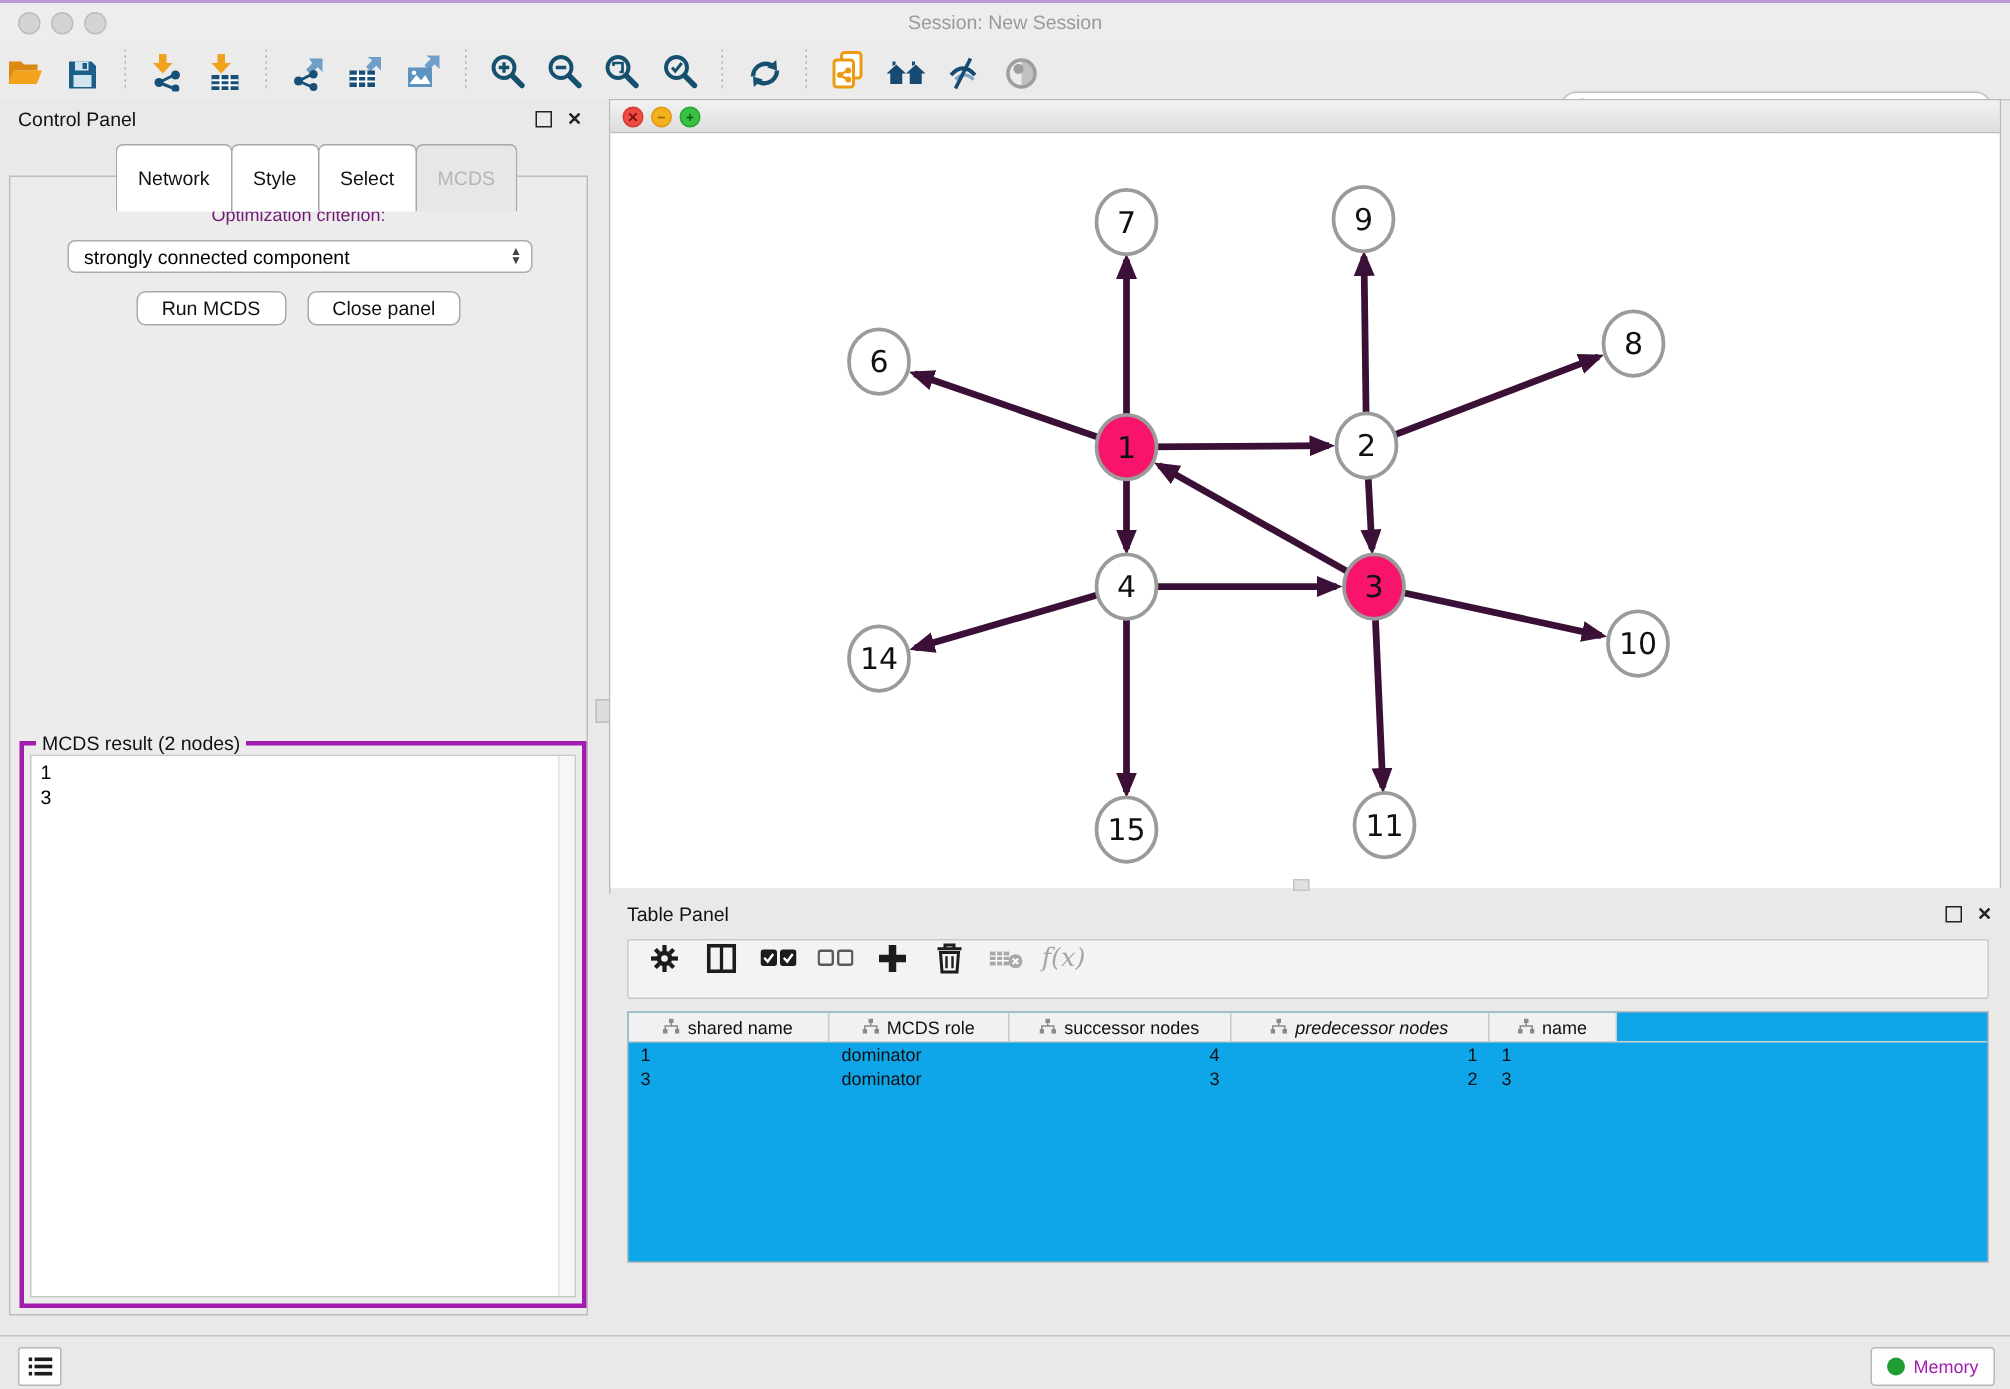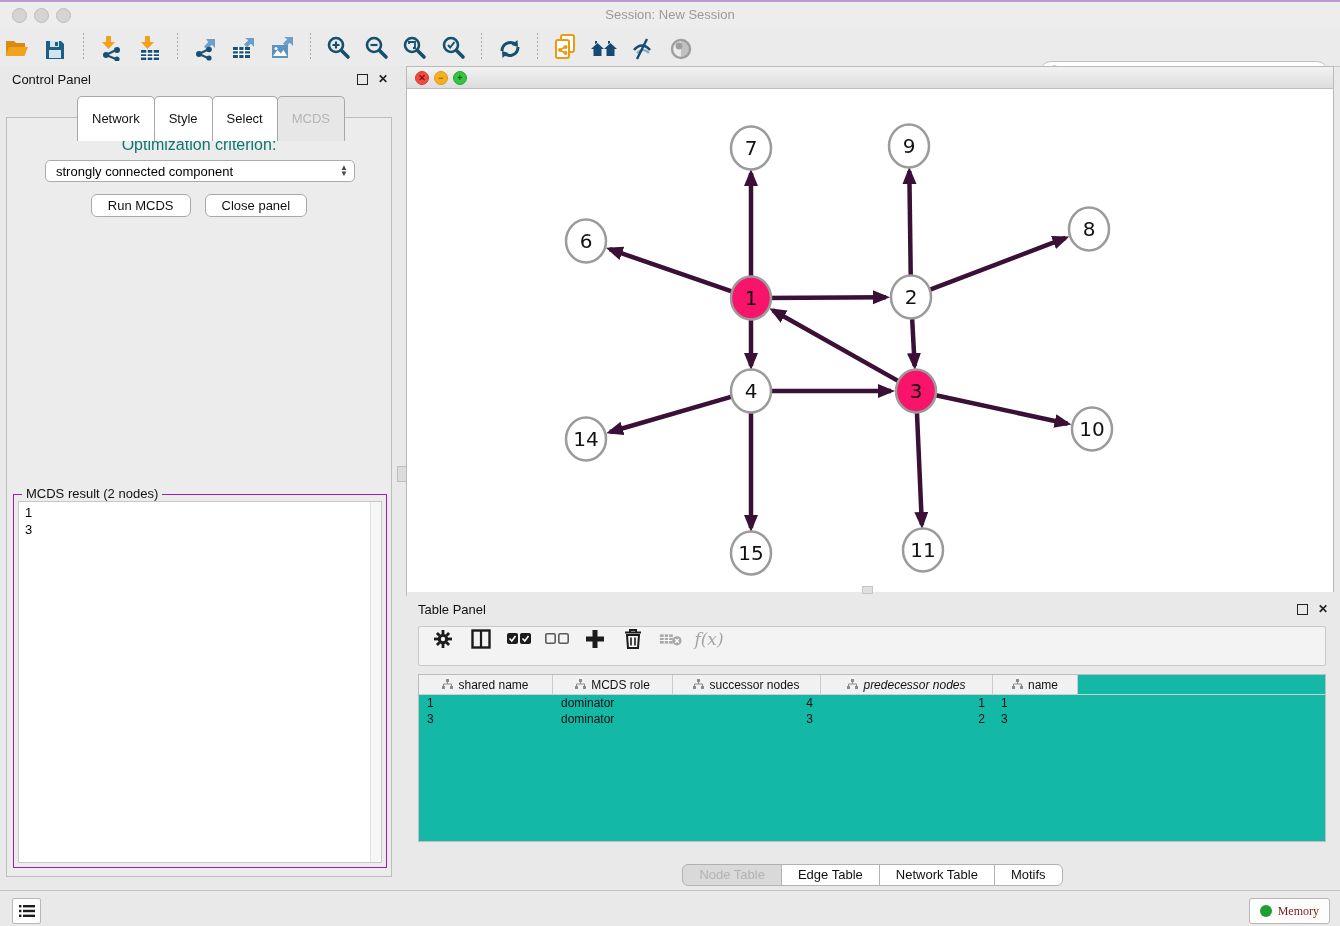--- a/index.html
+++ b/index.html
@@ -23,28 +23,28 @@
   #control-panel{left:0;top:66px;width:400px;height:824px;background:#e9e9e9;}
   .panel-head{height:26px;display:flex;align-items:center;font-size:13px;color:#111;padding:0 12px;}
   .panel-head .spacer{flex:1;}
   .mini-btn{font-size:12px;color:#222;margin-left:10px;cursor:default;}
   .float-box{display:inline-block;width:9px;height:9px;border:1.5px solid #222;}
   #cp-tabs{left:77px;top:30px;display:flex;}
   .cp-tab{height:20px;line-height:20px;padding:12px 14px;font-size:13px;background:#fff;border:1px solid #a7a7a7;
     border-bottom:none;border-radius:5px 5px 0 0;margin-right:-1px;color:#111;position:relative;z-index:2;}
   .cp-tab.active{background:#e7e7e7;color:#b5b5b5;z-index:3;}
   #cp-content{left:6px;top:51px;width:386px;height:760px;background:#ececec;border:1px solid #bdbdbd;box-sizing:border-box;}
-  #opt-label{width:100%;text-align:center;top:18px;font-size:16px;color:#0f766e;}
+  #opt-label{width:100%;text-align:center;top:18px;font-size:12px;color:#701a75;}
   #opt-select{left:38px;top:42px;width:310px;height:22px;background:#fff;border:1px solid #ababab;border-radius:5px;
     display:flex;align-items:center;font-size:13px;padding-left:10px;box-sizing:border-box;}
   .stepper{margin-left:auto;margin-right:6px;display:flex;flex-direction:column;line-height:6px;font-size:8px;color:#444;}
   .cp-btn{height:23px;background:#fff;border:1px solid #a9a9a9;border-radius:6px;font-size:13px;color:#111;
     display:inline-flex;align-items:center;justify-content:center;padding:0 16px;}
   #btn-row{top:76px;width:100%;display:flex;justify-content:center;gap:14px;}
-  #mcds-fieldset{left:6px;top:376px;width:372px;height:372px;border:1px solid #a21caf;background:#ececec;}
+  #mcds-fieldset{left:6px;top:376px;width:372px;height:372px;border:3px solid #a21caf;background:#ececec;}
   #mcds-legend{left:8px;top:-9px;background:#ececec;padding:0 4px;font-size:13px;color:#111;}
   #mcds-result{left:4px;top:6px;right:4px;bottom:4px;background:#fff;border:1px solid #c7c7c7;overflow:hidden;}
   #mcds-text{margin:0;font-family:"Liberation Sans",sans-serif;font-size:13px;line-height:17px;padding:2px 0 0 6px;white-space:pre;}
   #mcds-scroll{position:absolute;right:0;top:0;width:10px;height:100%;background:#f6f6f6;border-left:1px solid #e2e2e2;}
   
   #v-split{left:400px;top:66px;width:6px;height:824px;background:#e9e9e9;border-right:1px solid #c2c2c2;}
   #v-split-handle{left:397px;top:466px;width:8px;height:14px;background:#dcdcdc;border:1px solid #bdbdbd;}
   
   #net-window{left:406px;top:66px;width:928px;height:526px;background:#fff;border:1px solid #b9b9b9;box-sizing:border-box;}
   #net-titlebar{height:21px;background:linear-gradient(#f2f2f2,#dddddd);border-bottom:1px solid #bdbdbd;
@@ -56,39 +56,39 @@
   .dot-max{background:#38c241;border:1px solid #28a431;color:#0c5e13;}
   #net-title{position:absolute;left:0;width:100%;text-align:center;font-size:13px;color:#222;}
   #net-canvas{position:relative;width:926px;height:503px;background:#fff;}
   #net-bottom-handle{left:862px;top:586px;width:9px;height:6px;background:#e0e0e0;border:1px solid #c6c6c6;}
   
   #table-panel{left:406px;top:596px;width:934px;height:294px;background:#e9e9e9;}
   #tp-toolbar{left:12px;top:30px;width:908px;height:40px;background:#f3f3f3;border:1px solid #c9c9c9;border-radius:2px;
     display:flex;align-items:flex-start;padding-left:12px;box-sizing:border-box;gap:14px;}
   .tp-icon{display:inline-flex;width:24px;height:24px;align-items:center;justify-content:center;}
   #fx-icon{font-family:"DejaVu Serif",serif;font-style:italic;font-size:17px;color:#a5a5a5;}
-  #tp-table{left:12px;top:78px;width:908px;height:168px;background:#14b8a6;border:1px solid #bcbcbc;box-sizing:border-box;overflow:hidden;}
+  #tp-table{left:12px;top:78px;width:908px;height:168px;background:#0ea5e9;border:1px solid #bcbcbc;box-sizing:border-box;overflow:hidden;}
   #tp-header{display:flex;height:19px;border-bottom:1px solid #cfcfcf;}
   .th{background:#f1f1f1;border-right:1px solid #cccccc;display:flex;align-items:center;justify-content:center;
     font-size:12px;color:#111;gap:5px;box-sizing:border-box;}
   .th svg{flex:0 0 auto;}
   .tr{display:flex;height:16px;align-items:center;}
   .td{font-size:12px;color:#111;box-sizing:border-box;padding:0 8px;overflow:hidden;white-space:nowrap;}
   #tp-tabs{position:absolute;left:0;right:0;top:268px;display:flex;justify-content:center;}
   .tp-tab{height:20px;line-height:20px;padding:0 16px;font-size:13px;background:#fff;border:1px solid #b2b2b2;
     margin-left:-1px;color:#111;}
   .tp-tab:first-child{border-radius:6px 0 0 6px;}
   .tp-tab:last-child{border-radius:0 6px 6px 0;}
   .tp-tab.active{background:#d9d9d9;color:#b3b3b3;}
   
   #statusbar{left:0;top:890px;width:1340px;height:36px;background:#e9e9e9;border-top:1px solid #c4c4c4;}
   #list-btn{left:12px;top:7px;width:27px;height:24px;background:#fdfdfd;border:1px solid #b7b7b7;border-radius:2px;
     display:flex;align-items:center;justify-content:center;}
   #memory-btn{right:10px;top:7px;height:24px;background:#fdfdfd;border:1px solid #b7b7b7;border-radius:3px;
-    display:flex;align-items:center;padding:0 10px;font-size:12px;color:#7f1d1d;gap:6px;font-family:Liberation Serif, serif;}
+    display:flex;align-items:center;padding:0 10px;font-size:12px;color:#a21caf;gap:6px;}
   #memory-dot{width:12px;height:12px;border-radius:50%;background:#1f9e34;}
 </style>
 </head>
 <body>
 
 <div id="titlebar" class="abs">
   <div class="abs" style="left:12px;top:6px;">
     <span class="traffic"></span><span class="traffic"></span><span class="traffic"></span>
   </div>
   <div id="win-title">Session: New Session</div>
@@ -505,26 +505,20 @@
         </div>
         <div class="tr">
           <div class="td" style="width: 134px; text-align: left;">3</div>
           <div class="td" style="width: 120px; text-align: left;">dominator</div>
           <div class="td" style="width: 148px; text-align: right;">3</div>
           <div class="td" style="width: 172px; text-align: right;">2</div>
           <div class="td" style="width: 85px; text-align: left;">3</div>
         </div>
       </div>
   </div>
-  <div id="tp-tabs">
-      <div class="tp-tab active">Node Table</div>
-      <div class="tp-tab">Edge Table</div>
-      <div class="tp-tab">Network Table</div>
-      <div class="tp-tab">Motifs</div>
-    </div>
 </div>
 
 <div id="statusbar" class="abs">
   <div id="list-btn" class="abs">
     <svg width="16" height="14" viewBox="0 0 16 14">
         <g fill="#1c1c1c">
           <rect x="0" y="1" width="2.4" height="2.4"></rect>
           <rect x="4" y="1" width="12" height="2.4"></rect>
           <rect x="0" y="5.8" width="2.4" height="2.4"></rect>
           <rect x="4" y="5.8" width="12" height="2.4"></rect>

